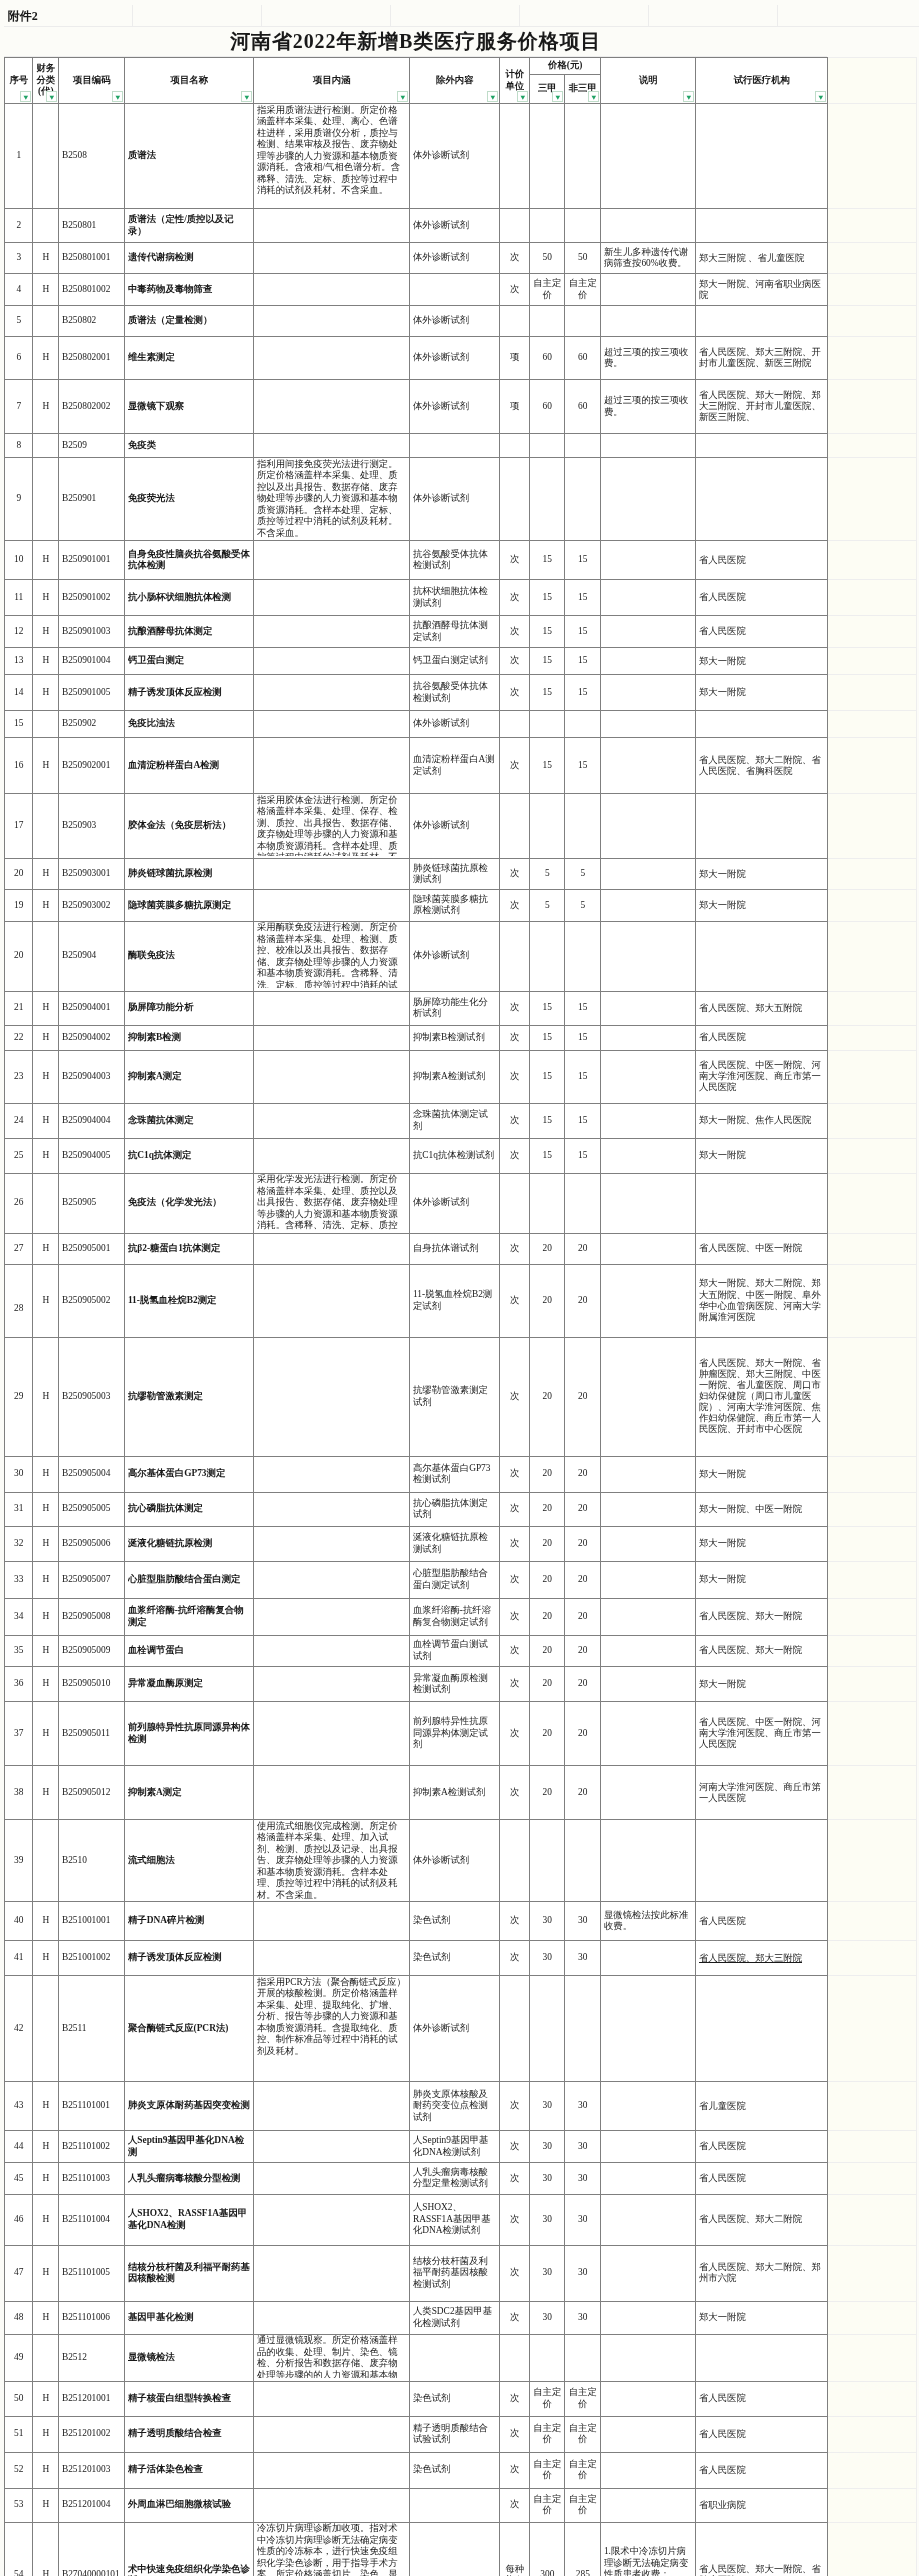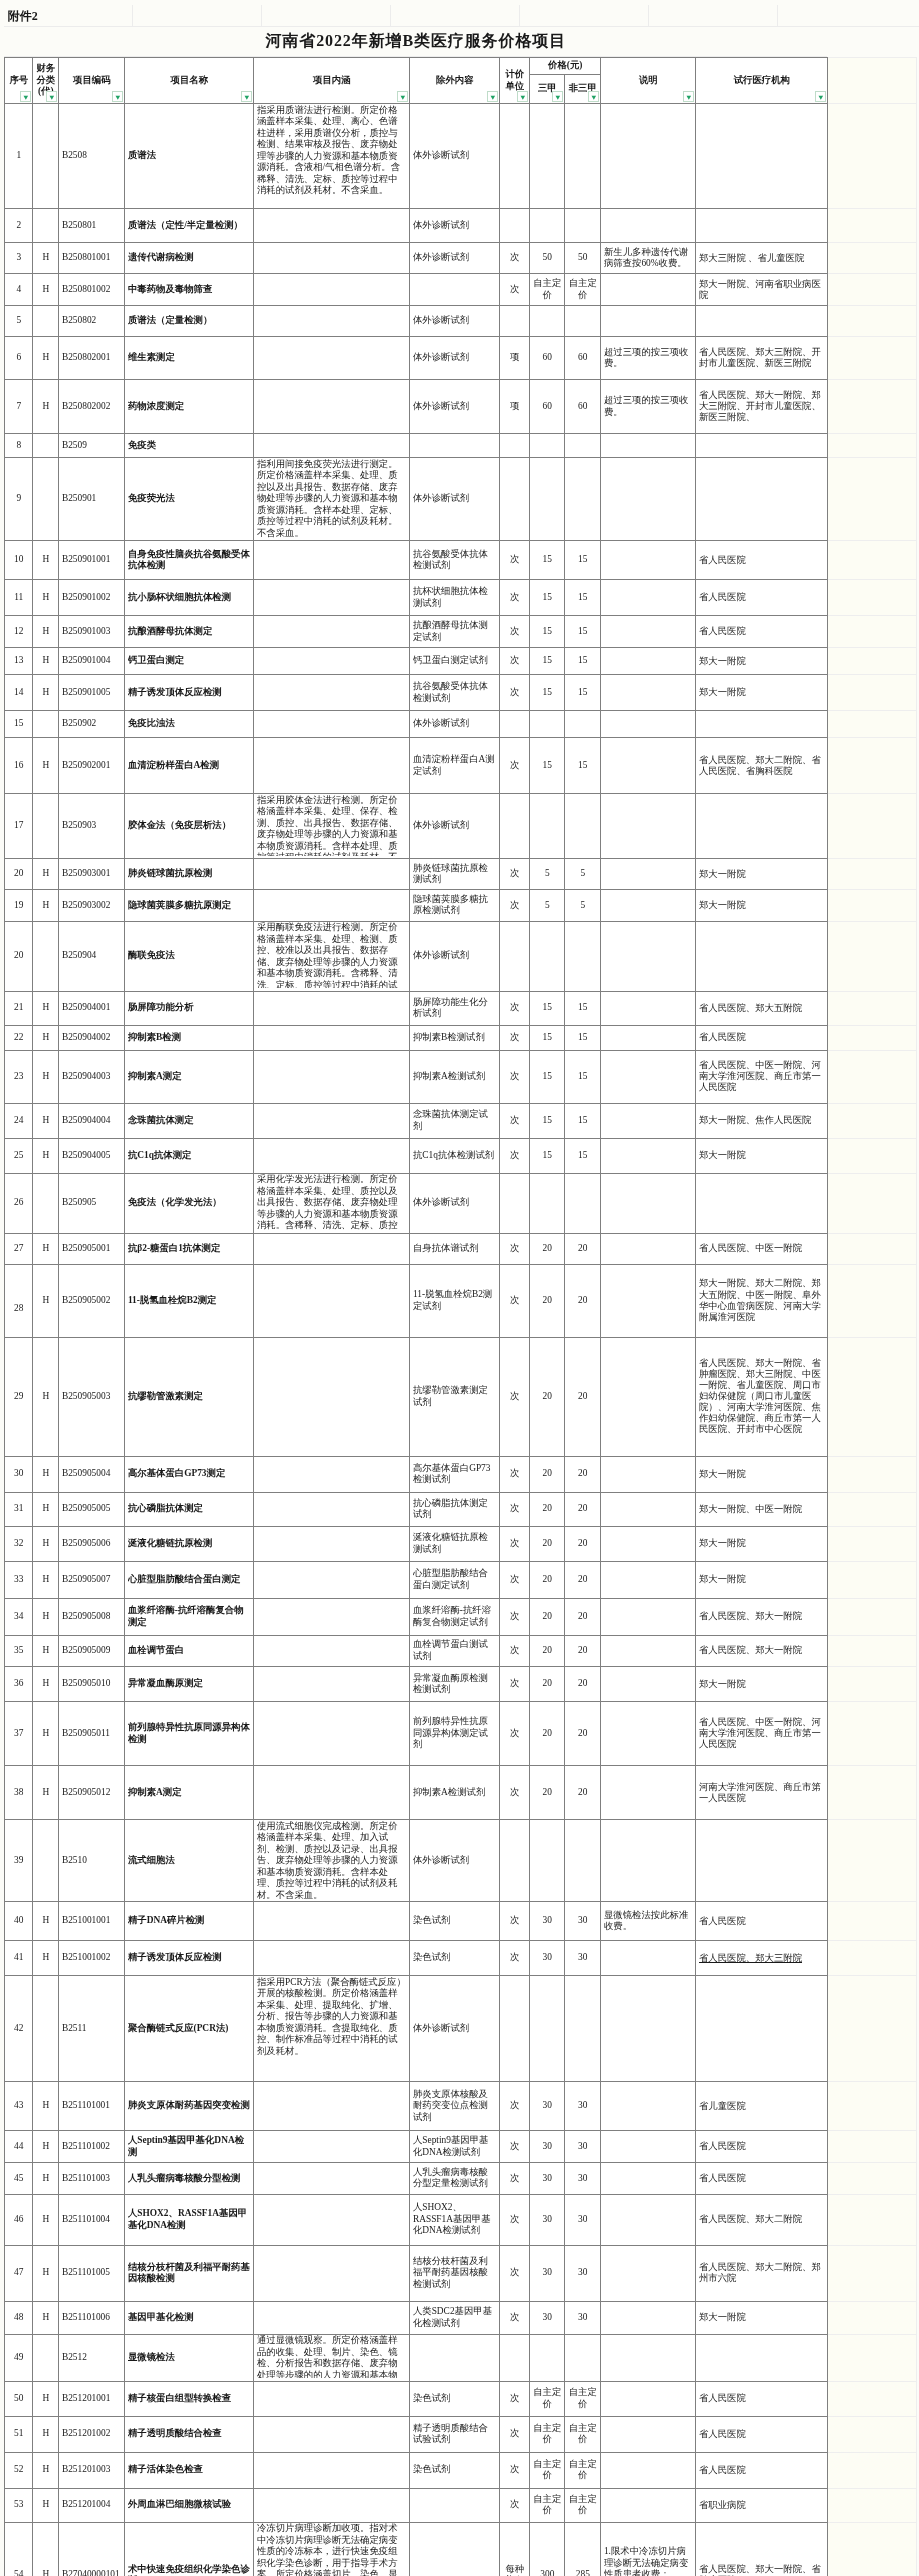--- a/index.html
+++ b/index.html
@@ -6,21 +6,21 @@
     font-family:"Liberation Serif","DejaVu Serif",serif; }
   .sheet { width:919px; box-sizing:border-box; padding:5.1px 0 8.5px 4.3px; background:#fcfcf8; }
 
   
   .topstrip { display:flex; height:21px; align-items:center; border-bottom:0.9px solid #ececec; }
   .topstrip .tcell { height:100%; border-right:0.9px solid #ececec; width:129px; box-sizing:border-box; }
   .attachment { font-size:12px; font-weight:bold; padding:2.6px 0 0 3.4px; }
 
   .titlerow { width:823px; height:29px; display:flex; align-items:center; justify-content:center;
     border-bottom:0.9px solid #ececec; }
-  .title { font-size:16px; font-weight:bold; letter-spacing:0.9px; }
+  .title { font-size:20px; font-weight:bold; letter-spacing:0.9px; }
 
   table.grid { border-collapse:collapse; table-layout:fixed; width:911px; font-size:9.4px; line-height:1.22; }
   .grid th, .grid td { border:0.9px solid #7f7f7f; padding:0.9px 2.6px; vertical-align:middle;
     box-sizing:border-box; background:#fff; }
   .grid thead th { font-weight:bold; text-align:center; position:relative; font-size:9.4px; }
   tr.h1 { height:17px; } tr.h2 { height:29px; }
   .hwrap { max-height:41px; overflow:hidden; }
 
   
   .flt { position:absolute; right:0.9px; bottom:0.9px; width:9.4px; height:9.4px; background:#fff;
@@ -186,21 +186,21 @@
           <td class="c0">
             <div class="cellwrap" style="max-height: 31px;">2</div>
           </td>
           <td class="c1">
             <div class="cellwrap" style="max-height: 31px;"></div>
           </td>
           <td class="c2">
             <div class="cellwrap" style="max-height: 31px;">B250801</div>
           </td>
           <td class="c3">
-            <div class="cellwrap" style="max-height: 31px;">质谱法（定性/半定量检测）</div>
+            <div class="cellwrap" style="max-height: 31px;">质谱法（定性/质控以及记录）</div>
           </td>
           <td class="c4">
             <div class="cellwrap" style="max-height: 31px;"></div>
           </td>
           <td class="c5">
             <div class="cellwrap" style="max-height: 31px;">体外诊断试剂</div>
           </td>
           <td class="c6">
             <div class="cellwrap" style="max-height: 31px;"></div>
           </td>
@@ -366,21 +366,21 @@
           <td class="c0">
             <div class="cellwrap" style="max-height: 51px;">7</div>
           </td>
           <td class="c1">
             <div class="cellwrap" style="max-height: 51px;">H</div>
           </td>
           <td class="c2">
             <div class="cellwrap" style="max-height: 51px;">B250802002</div>
           </td>
           <td class="c3">
-            <div class="cellwrap" style="max-height: 51px;">药物浓度测定</div>
+            <div class="cellwrap" style="max-height: 51px;">显微镜下观察</div>
           </td>
           <td class="c4">
             <div class="cellwrap" style="max-height: 51px;"></div>
           </td>
           <td class="c5">
             <div class="cellwrap" style="max-height: 51px;">体外诊断试剂</div>
           </td>
           <td class="c6">
             <div class="cellwrap" style="max-height: 51px;">项</div>
           </td>

